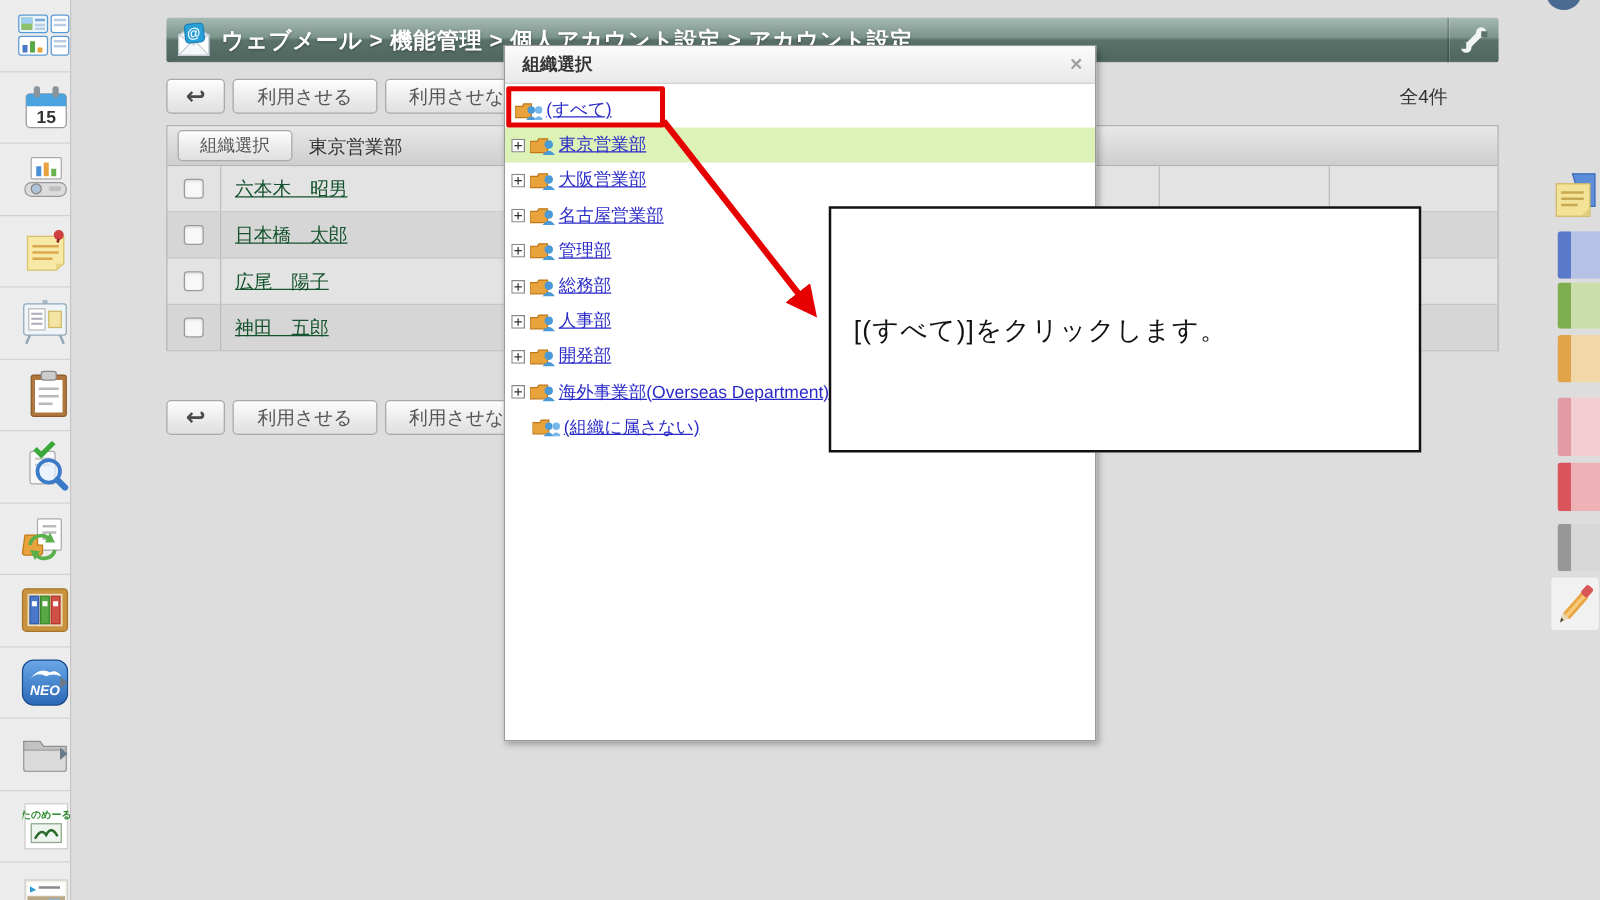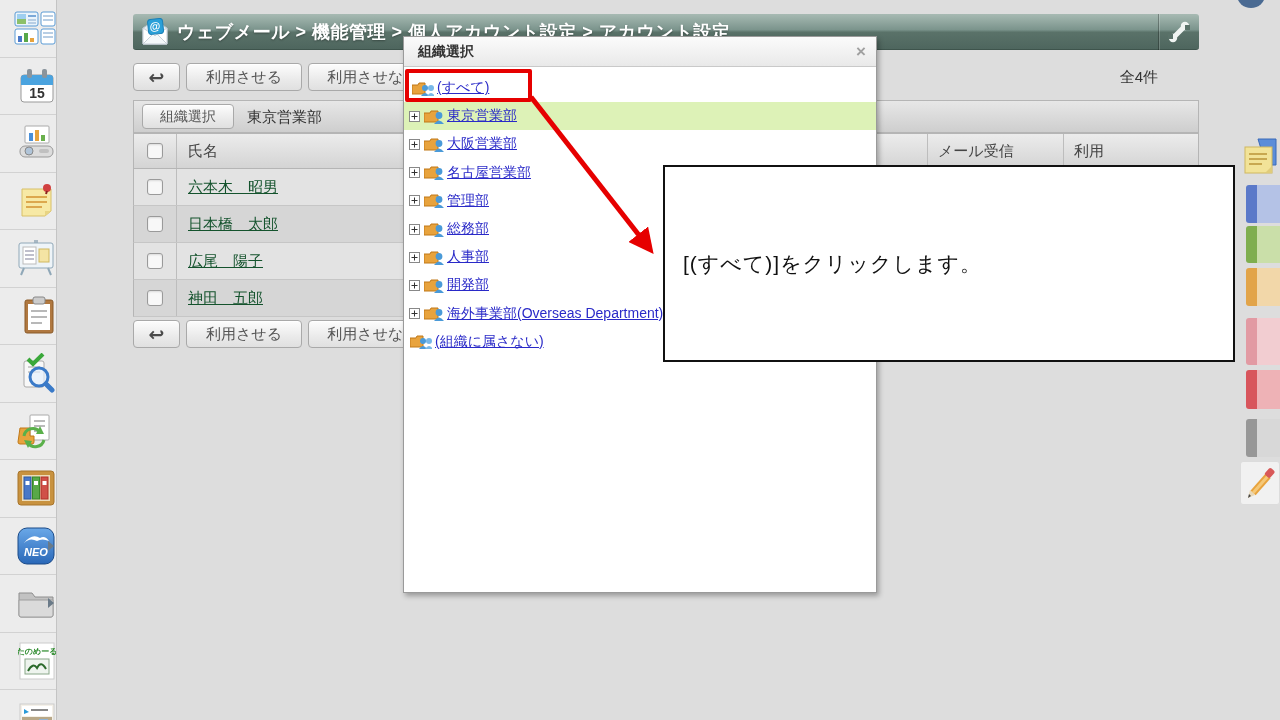--- a/index.html
+++ b/index.html
@@ -59,29 +59,29 @@
 
   
   #modal { left:403px; top:36px; width:474px; height:557px; background:#ffffff; border:1px solid #9a9a9a;
     box-shadow:2px 3px 5px rgba(0,0,0,.3); z-index:20; }
   #modal-titlebar { height:30px; background:linear-gradient(#fbfbfb,#e9e9e9); border-bottom:1px solid #c9c9c9;
     display:flex; align-items:center; padding-left:14px; font-size:14px; font-weight:bold; color:#333; position:relative; }
   #modal-close { position:absolute; right:10px; top:5px; font-size:17px; font-weight:bold; color:#a0a0a0; cursor:default; }
   #tree { padding-top:7px; }
   .titem { height:28.2px; display:flex; align-items:center; font-size:14px; }
   .titem a { color:#2a2ac8; text-decoration:underline; white-space:nowrap; }
-  .pad-root { padding-left:8px; } .pad-node { padding-left:5px; } .pad-leaf { padding-left:6px; }
+  .pad-root { padding-left:8px; } .pad-node { padding-left:5px; } .pad-leaf { padding-left:22px; }
   .sel-green { background:#ddf2b7; }
   .expander { margin-right:4px; flex:0 0 auto; }
   .oicon { margin-right:3px; flex:0 0 auto; }
 
   
   #red-box { left:405px; top:69px; width:127px; height:33px; border:4px solid #e60000; border-radius:2px; z-index:30; }
   #red-arrow { left:510px; top:80px; z-index:30; }
-  #annotation-box { left:663px; top:165px; width:572px; height:197px; background:#ffffff; border:2px solid #111;
+  #annotation-box { left:663px; top:165px; width:474px; height:197px; background:#ffffff; border:2px solid #111;
     z-index:40; display:flex; align-items:center; padding-left:18px; font-size:21px; color:#111; letter-spacing:1px; }
 </style>
 </head>
 <body>
 
 <div id="left-sidebar" class="abs">
   <div class="sb-cell">
     <svg width="42" height="34" viewBox="0 0 42 34">
       <rect x="1" y="1" width="23" height="14" rx="2" fill="#eaf4fb" stroke="#5b9bd5"></rect>
       <rect x="3" y="3" width="9" height="10" fill="#8cc06a"></rect>
@@ -305,28 +305,20 @@
 <div class="btn" style="left:186px;top:63px;width:116px">利用させる</div>
 <div class="btn" style="left:308px;top:63px;width:130px">利用させない</div>
 <div id="count-label" class="abs">全4件</div>
 
 <div id="filter-bar" class="abs">
   <div class="btn" id="org-select-btn">組織選択</div>
   <div id="current-org">東京営業部</div>
 </div>
 
 <div id="user-table" class="abs">
-  <div class="trow thead">
-    <div class="tc c0">
-        <span class="cbx"></span>
-      </div>
-    <div class="tc c1">氏名</div>
-    <div class="tc c2">メール受信</div>
-    <div class="tc c3">利用</div>
-  </div>
   <div class="trow tdata row-a">
     <div class="tc c0">
         <span class="cbx"></span>
       </div>
     <div class="tc c1">
         <a href="#" class="ulink">六本木　昭男</a>
       </div>
     <div class="tc c2"></div>
       <div class="tc c3"></div>
   </div>

